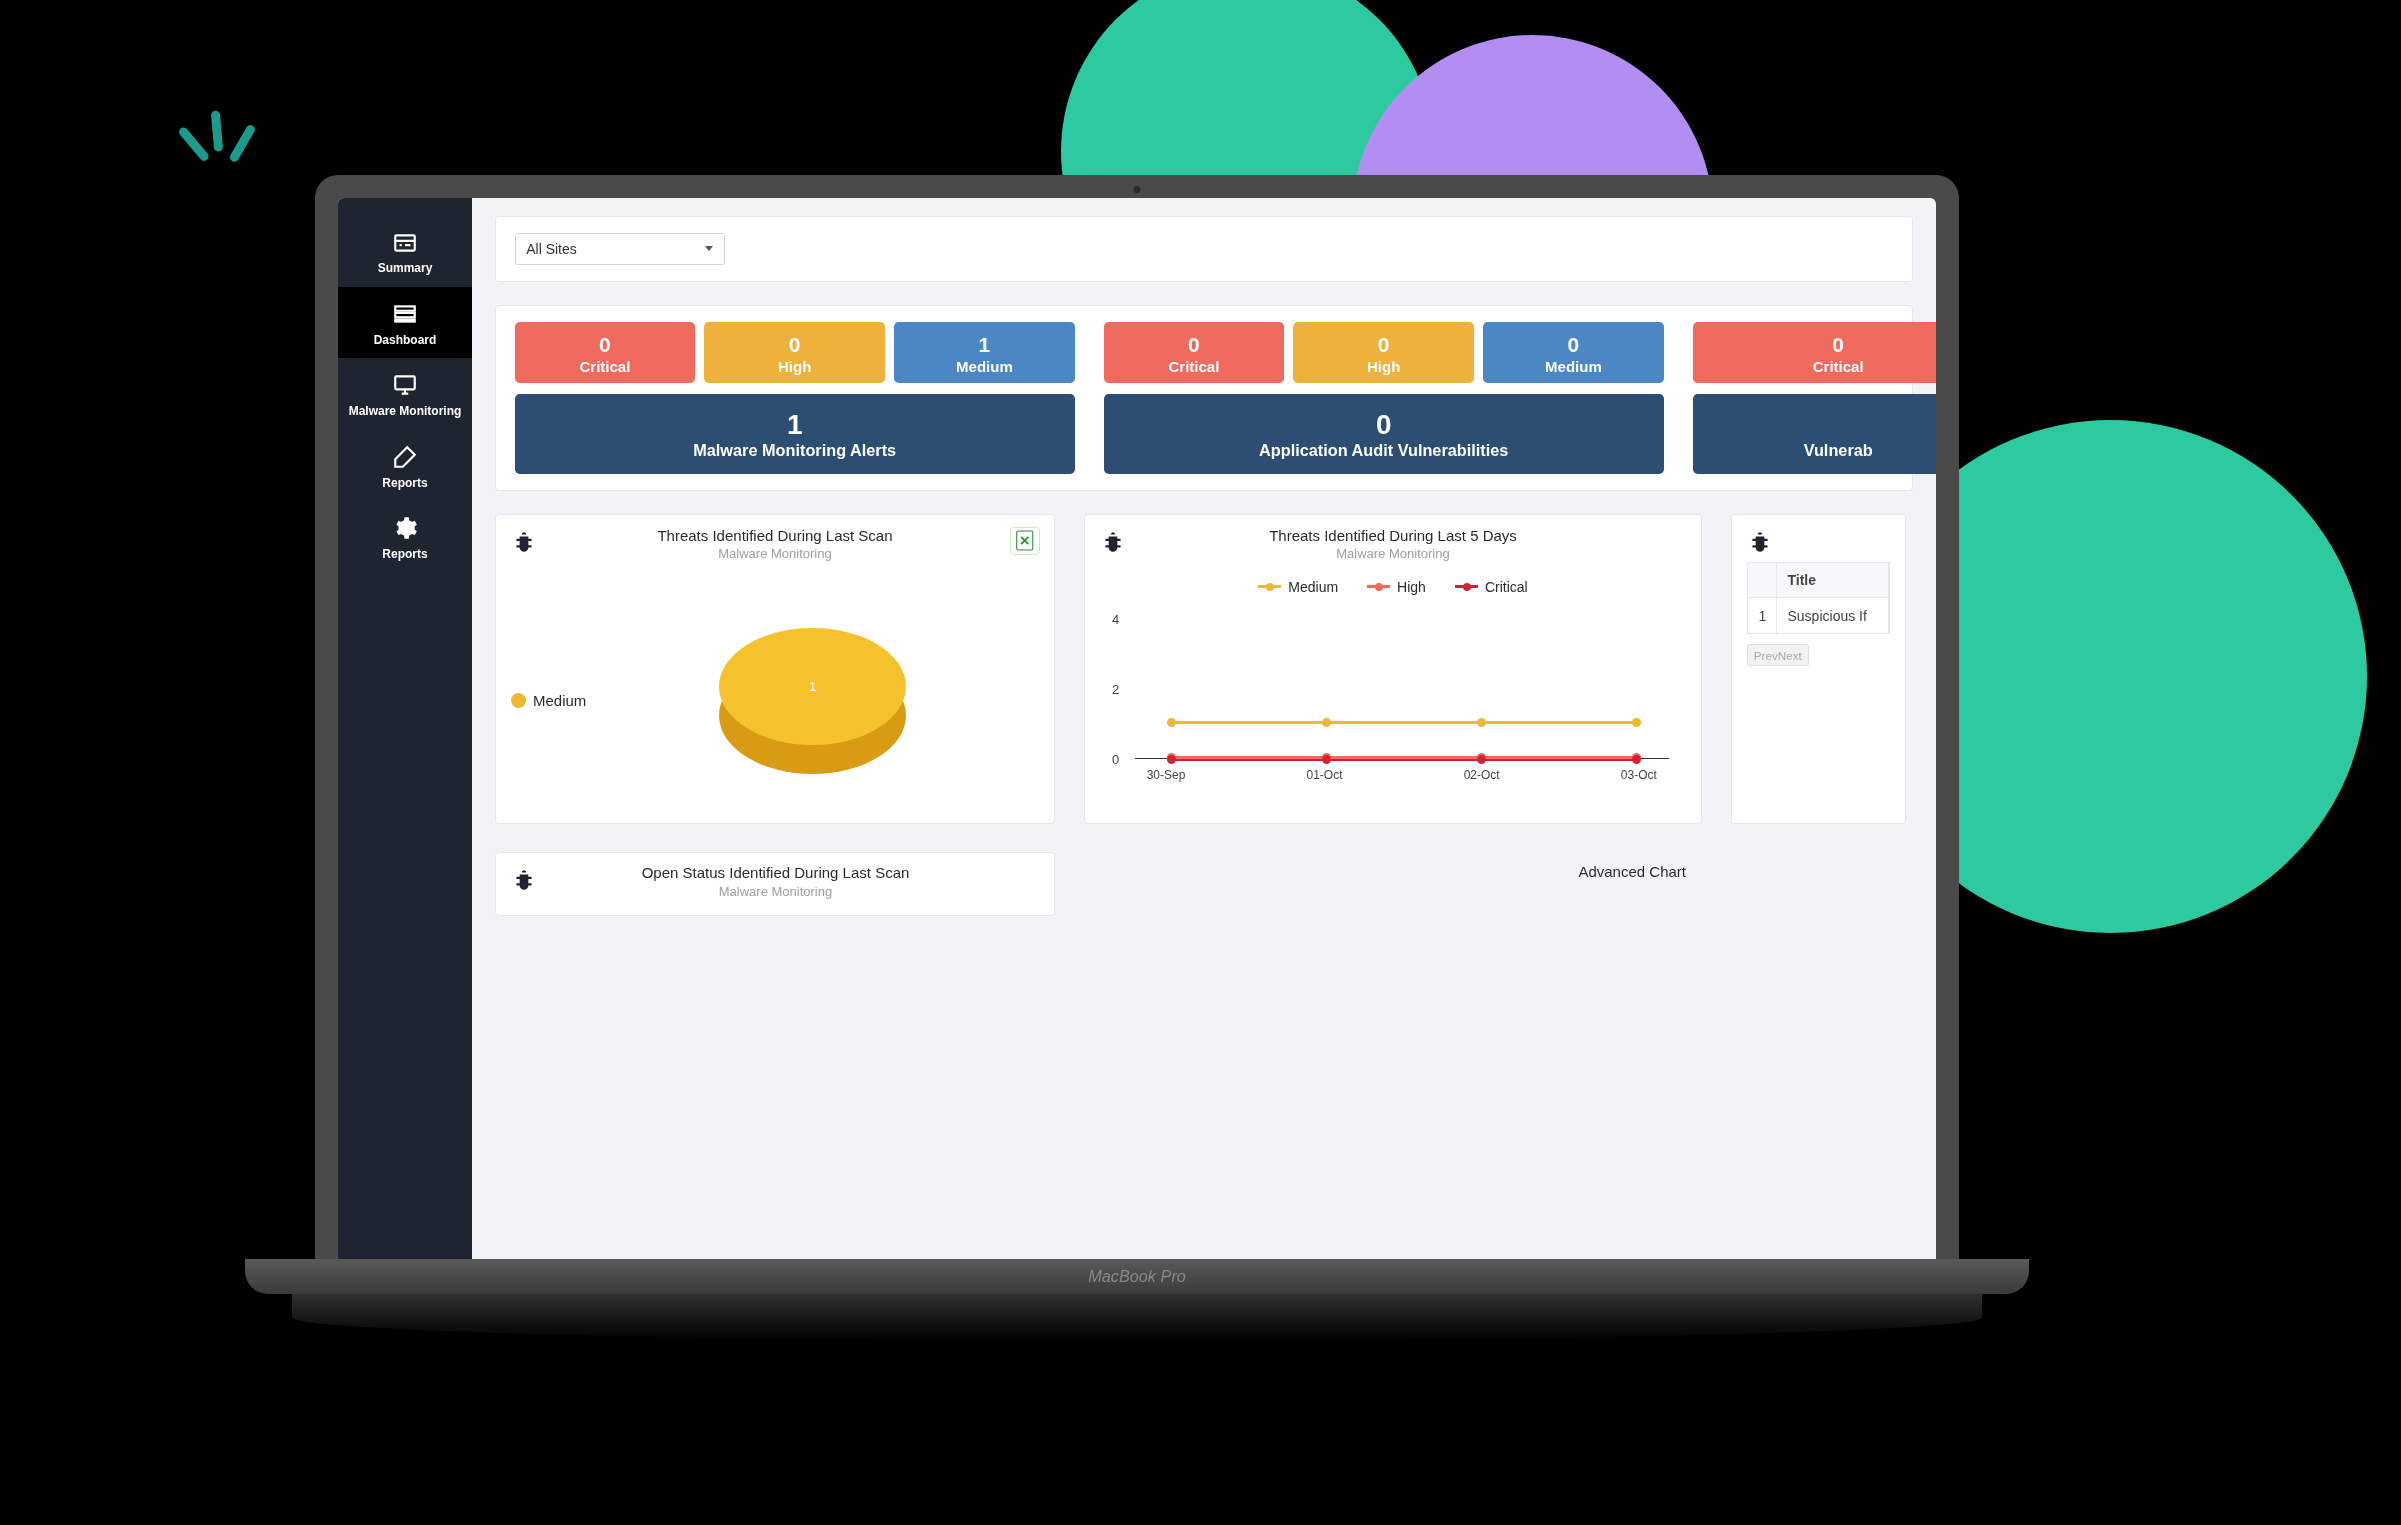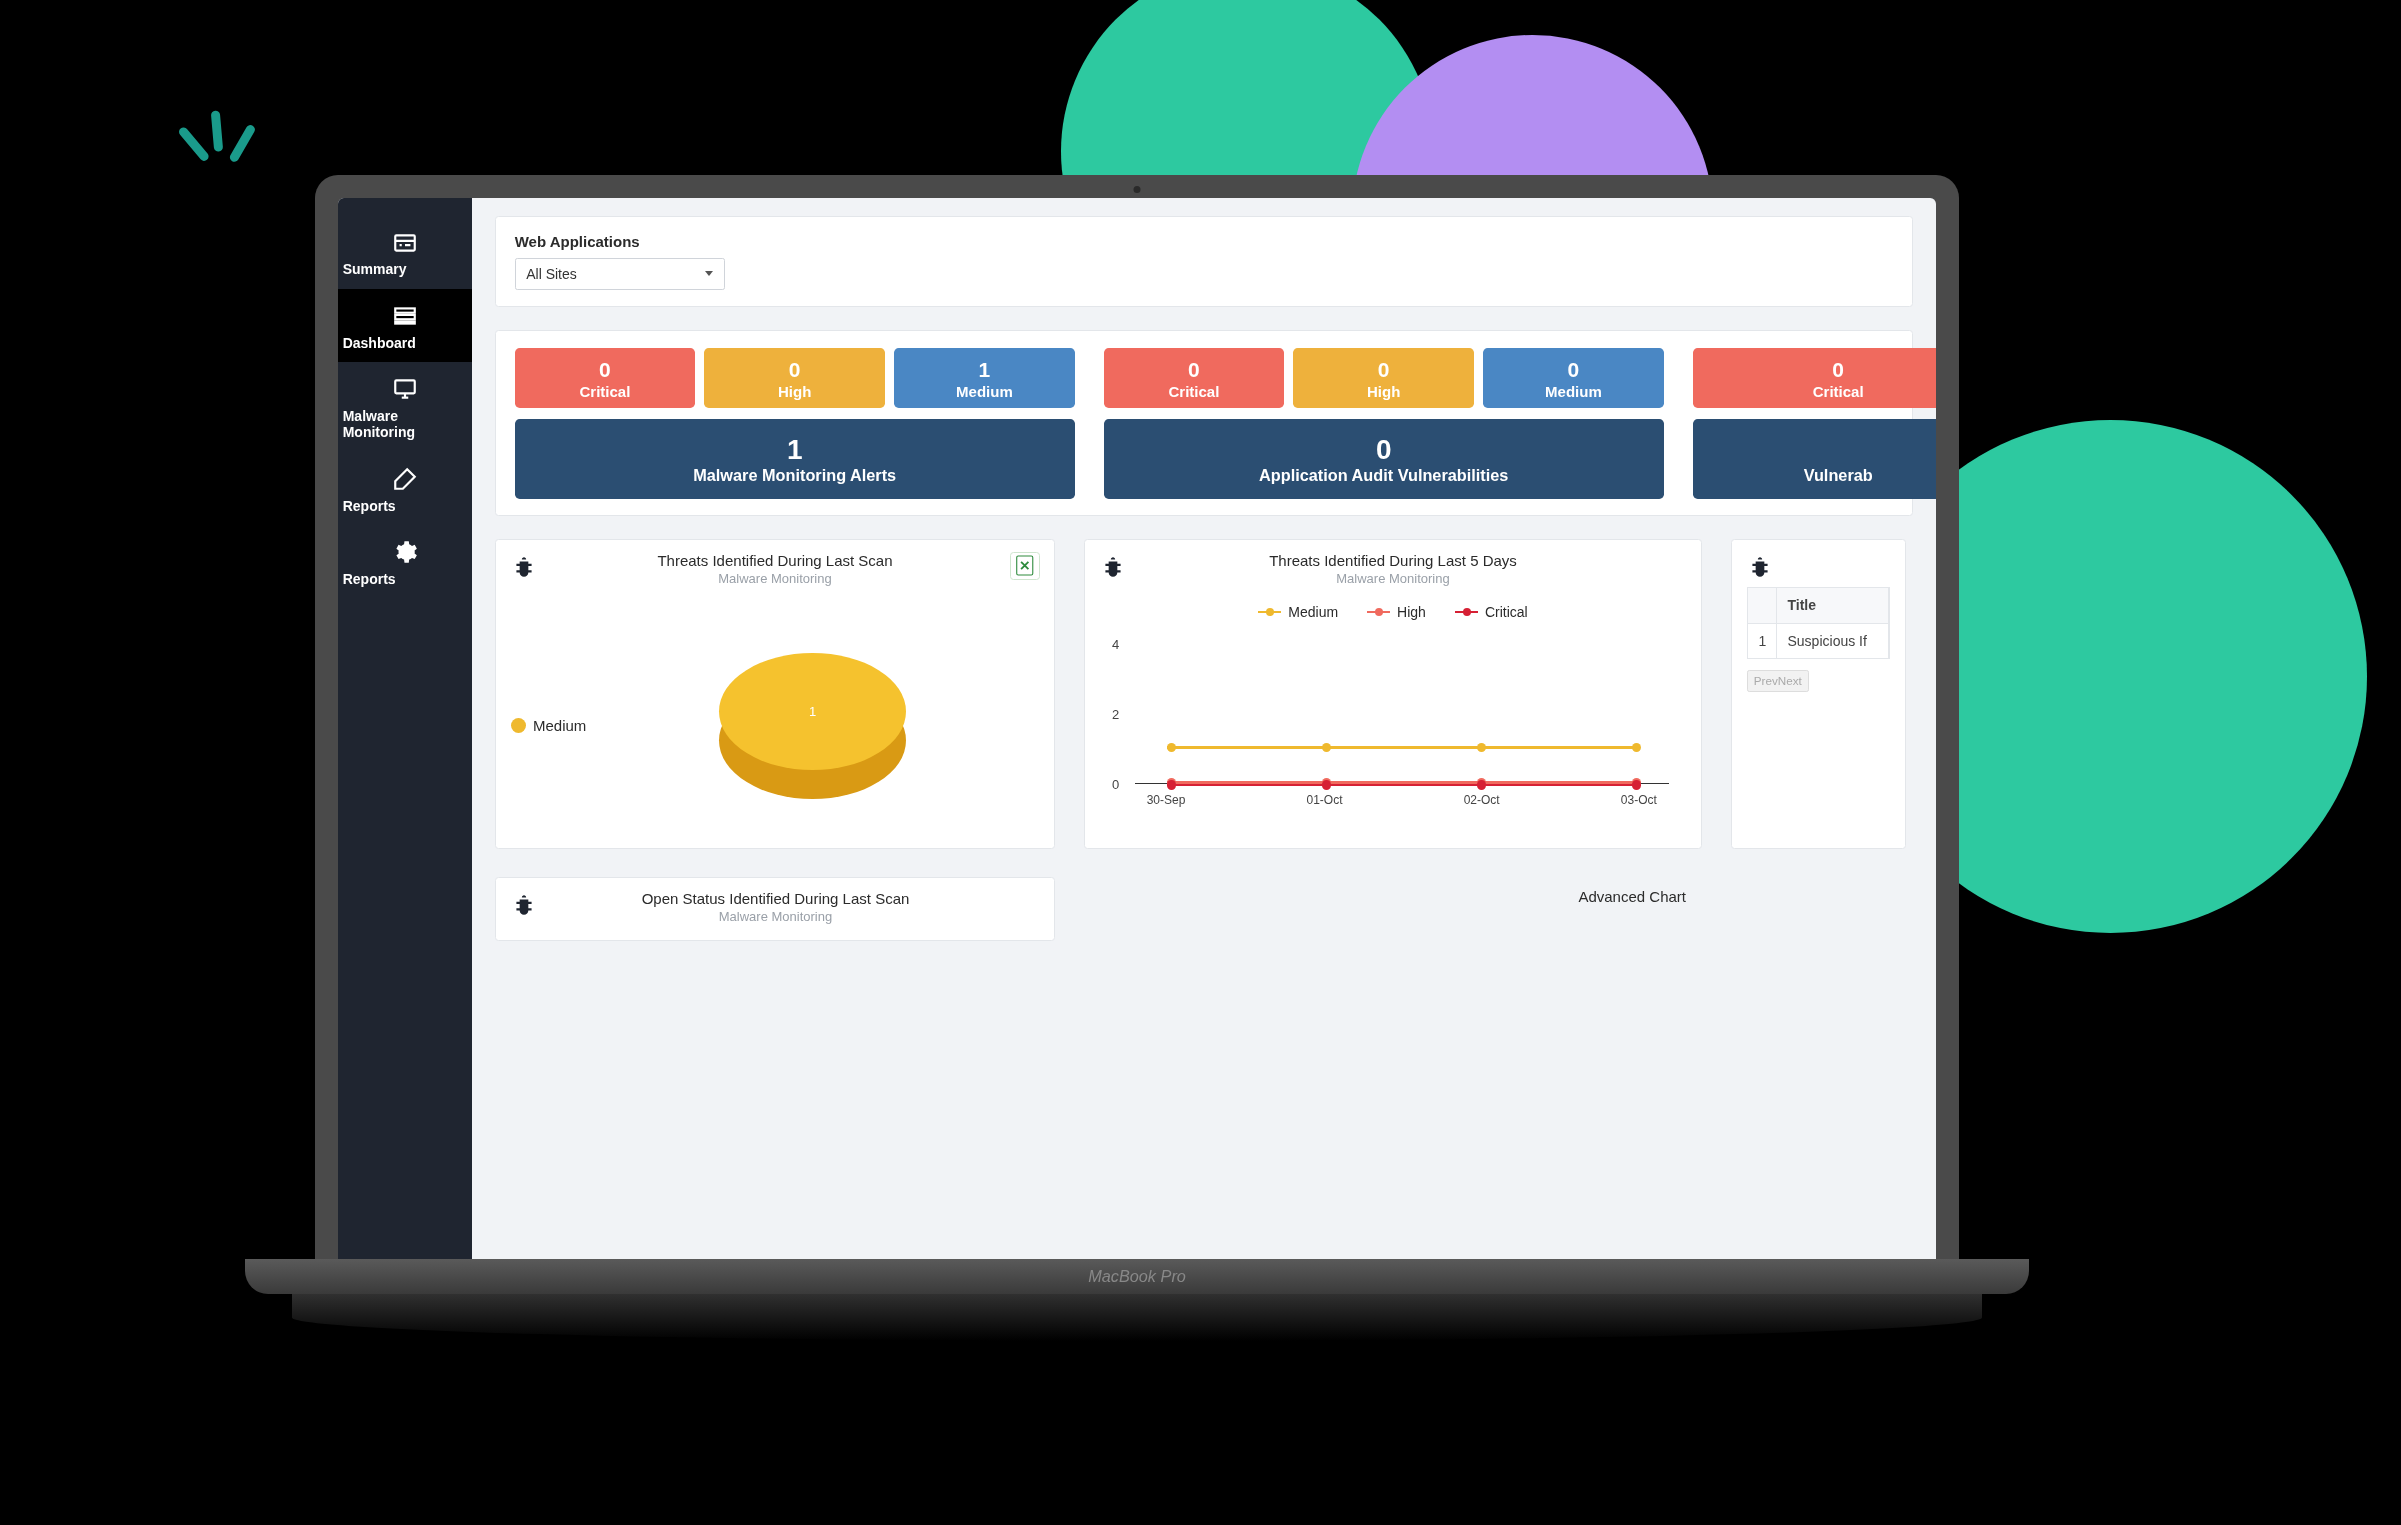--- a/index.html
+++ b/index.html
@@ -23,21 +23,21 @@
     .laptop-screen { background: #4a4a4a; border-radius: 23px 23px 0 0; padding: 23px 23px 0 23px; position: relative; }
     .laptop-camera { position: absolute; top: 10.5px; left: 50%; transform: translateX(-50%); width: 7px; height: 7px; background: #2a2a2a; border-radius: 50%; }
     .laptop-base { background: linear-gradient(#5a5a5a, #3a3a3a); height: 35px; border-radius: 0 0 23px 23px; width: 1784px; margin-left: -70px; display: flex; align-items: center; justify-content: center; color: #888; font-size: 16.3px; font-style: italic; }
     .laptop-foot { background: linear-gradient(180deg, rgba(80,80,80,0.6), rgba(0,0,0,0)); height: 47px; width: 1690px; margin-left: -23px; border-radius: 0 0 60% 60%; }
     
     
     .app { display: flex; height: 1061px; background: #f1f3f6; overflow: hidden; border-radius: 5.8px 5.8px 0 0; }
     
     
     .sidebar { width: 134px; background: #1f2530; color: #fff; display: flex; flex-direction: column; padding-top: 17.5px; }
-    .nav-item { padding: 14px 4.7px 11.7px; font-size: 14px; font-weight: 600; cursor: pointer; }
+    .nav-item { text-align: center; padding: 14px 4.7px 11.7px; font-size: 12px; font-weight: 600; cursor: pointer; }
     .nav-item.active { background: #000000; }
     .nav-icon { display: block; margin: 0 auto 5.8px; width: 26px; height: 26px; }
     .nav-icon svg { width: 100%; height: 100%; stroke: #fff; fill: none; stroke-width: 2; }
     .nav-icon-fill svg { fill: #fff; stroke: none; }
     
     
     .main { flex: 1; padding: 17.5px 23px 0 23px; overflow: hidden; }
     .panel { background: #fff; border: 0.6px solid #e3e6ea; border-radius: 3.5px; padding: 16.3px 18.7px; margin-bottom: 23px; }
     .filter-label { font-size: 15px; font-weight: 700; color: #2b2b2b; margin-bottom: 8.2px; }
     .select { display: inline-flex; align-items: center; justify-content: space-between; border: 0.6px solid #d0d4da; border-radius: 2.3px; padding: 7px 10.5px; width: 210px; font-size: 14px; color: #333; cursor: pointer; background: #fff; }
@@ -176,21 +176,20 @@
                 <path d="M12 8a4 4 0 100 8 4 4 0 000-8zm9 4a7.5 7.5 0 00-.15-1.5l2.1-1.6-2-3.5-2.5 1a7.6 7.6 0 00-2.6-1.5L15.5 2h-4l-.35 2.9a7.6 7.6 0 00-2.6 1.5l-2.5-1-2 3.5 2.1 1.6A7.5 7.5 0 006 12c0 .5.05 1 .15 1.5L4.05 15l2 3.5 2.5-1a7.6 7.6 0 002.6 1.5l.35 2.9h4l.35-2.9a7.6 7.6 0 002.6-1.5l2.5 1 2-3.5-2.1-1.6c.1-.5.15-1 .15-1.5z"></path>
               </svg>
           </span>
           <span>Reports</span>
         </div>
       </nav>
 
       <main class="main">
 
         <div class="panel">
-          <div class="filter-label">Web Applications</div>
           <div class="select">
             <span>All Sites</span>
           </div>
         </div>
 
         <div class="panel">
           <div class="stats-row">
 
             <div class="stat-group g1">
               <div class="tiles">

